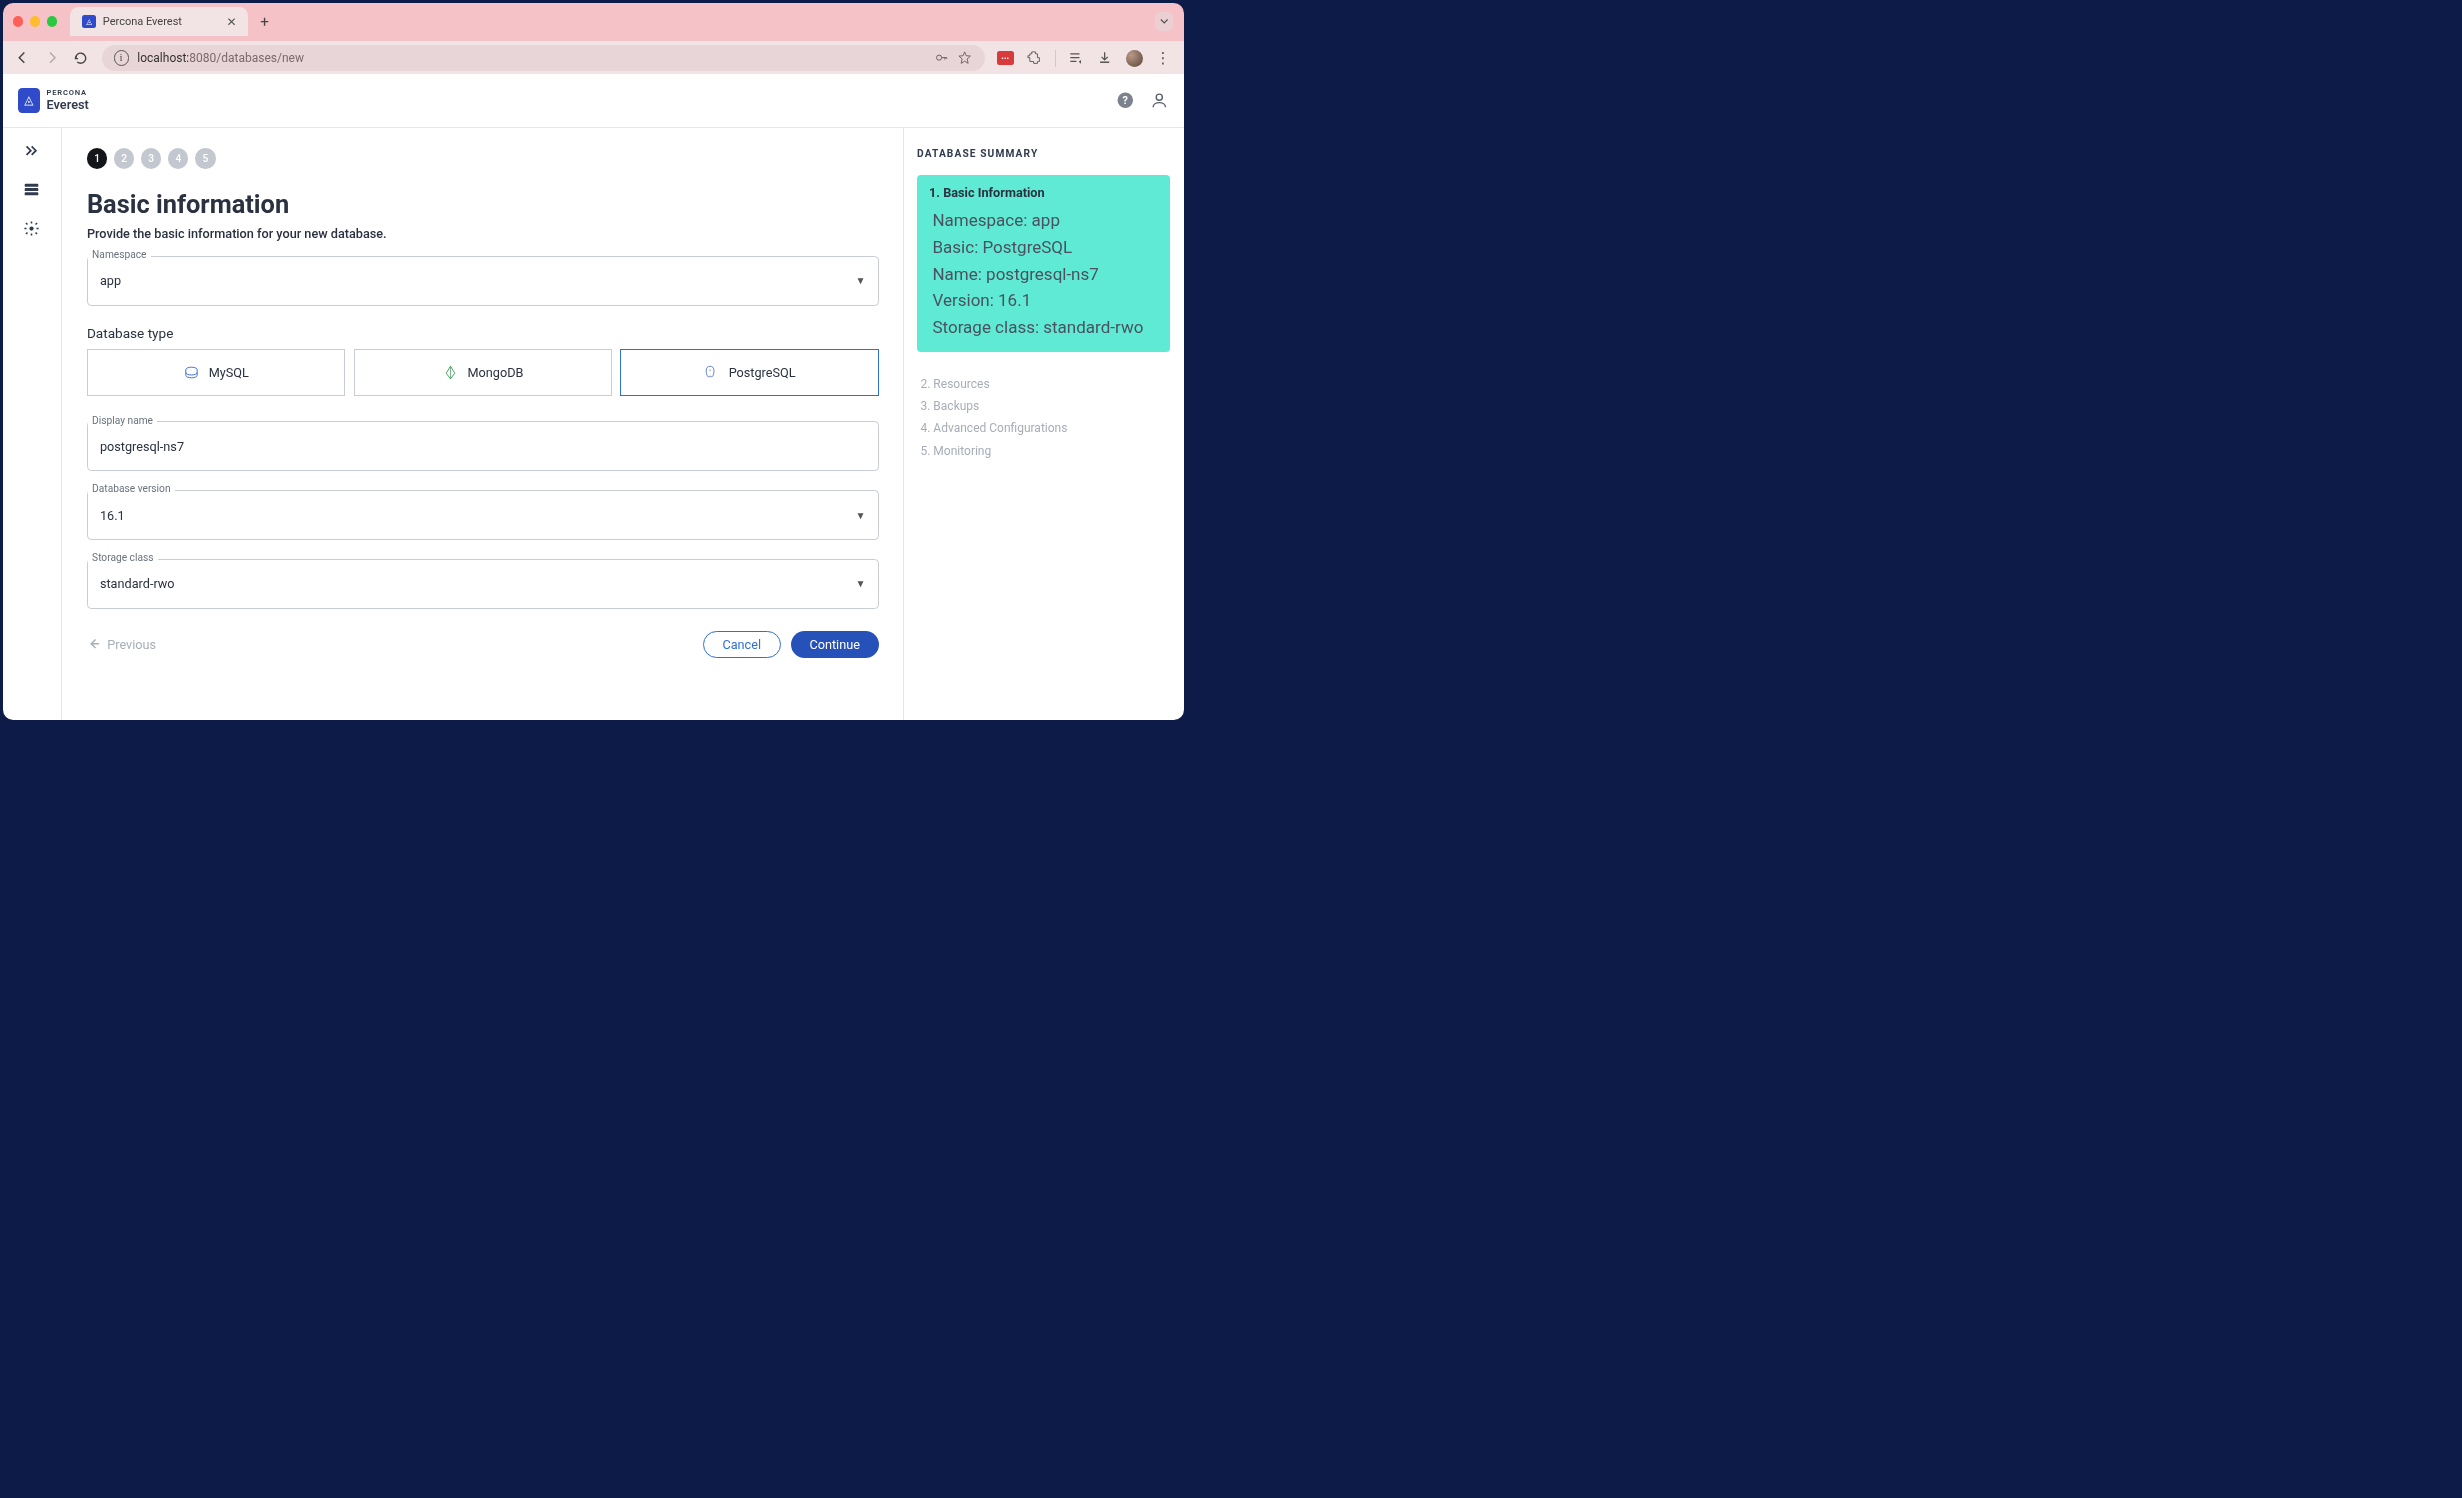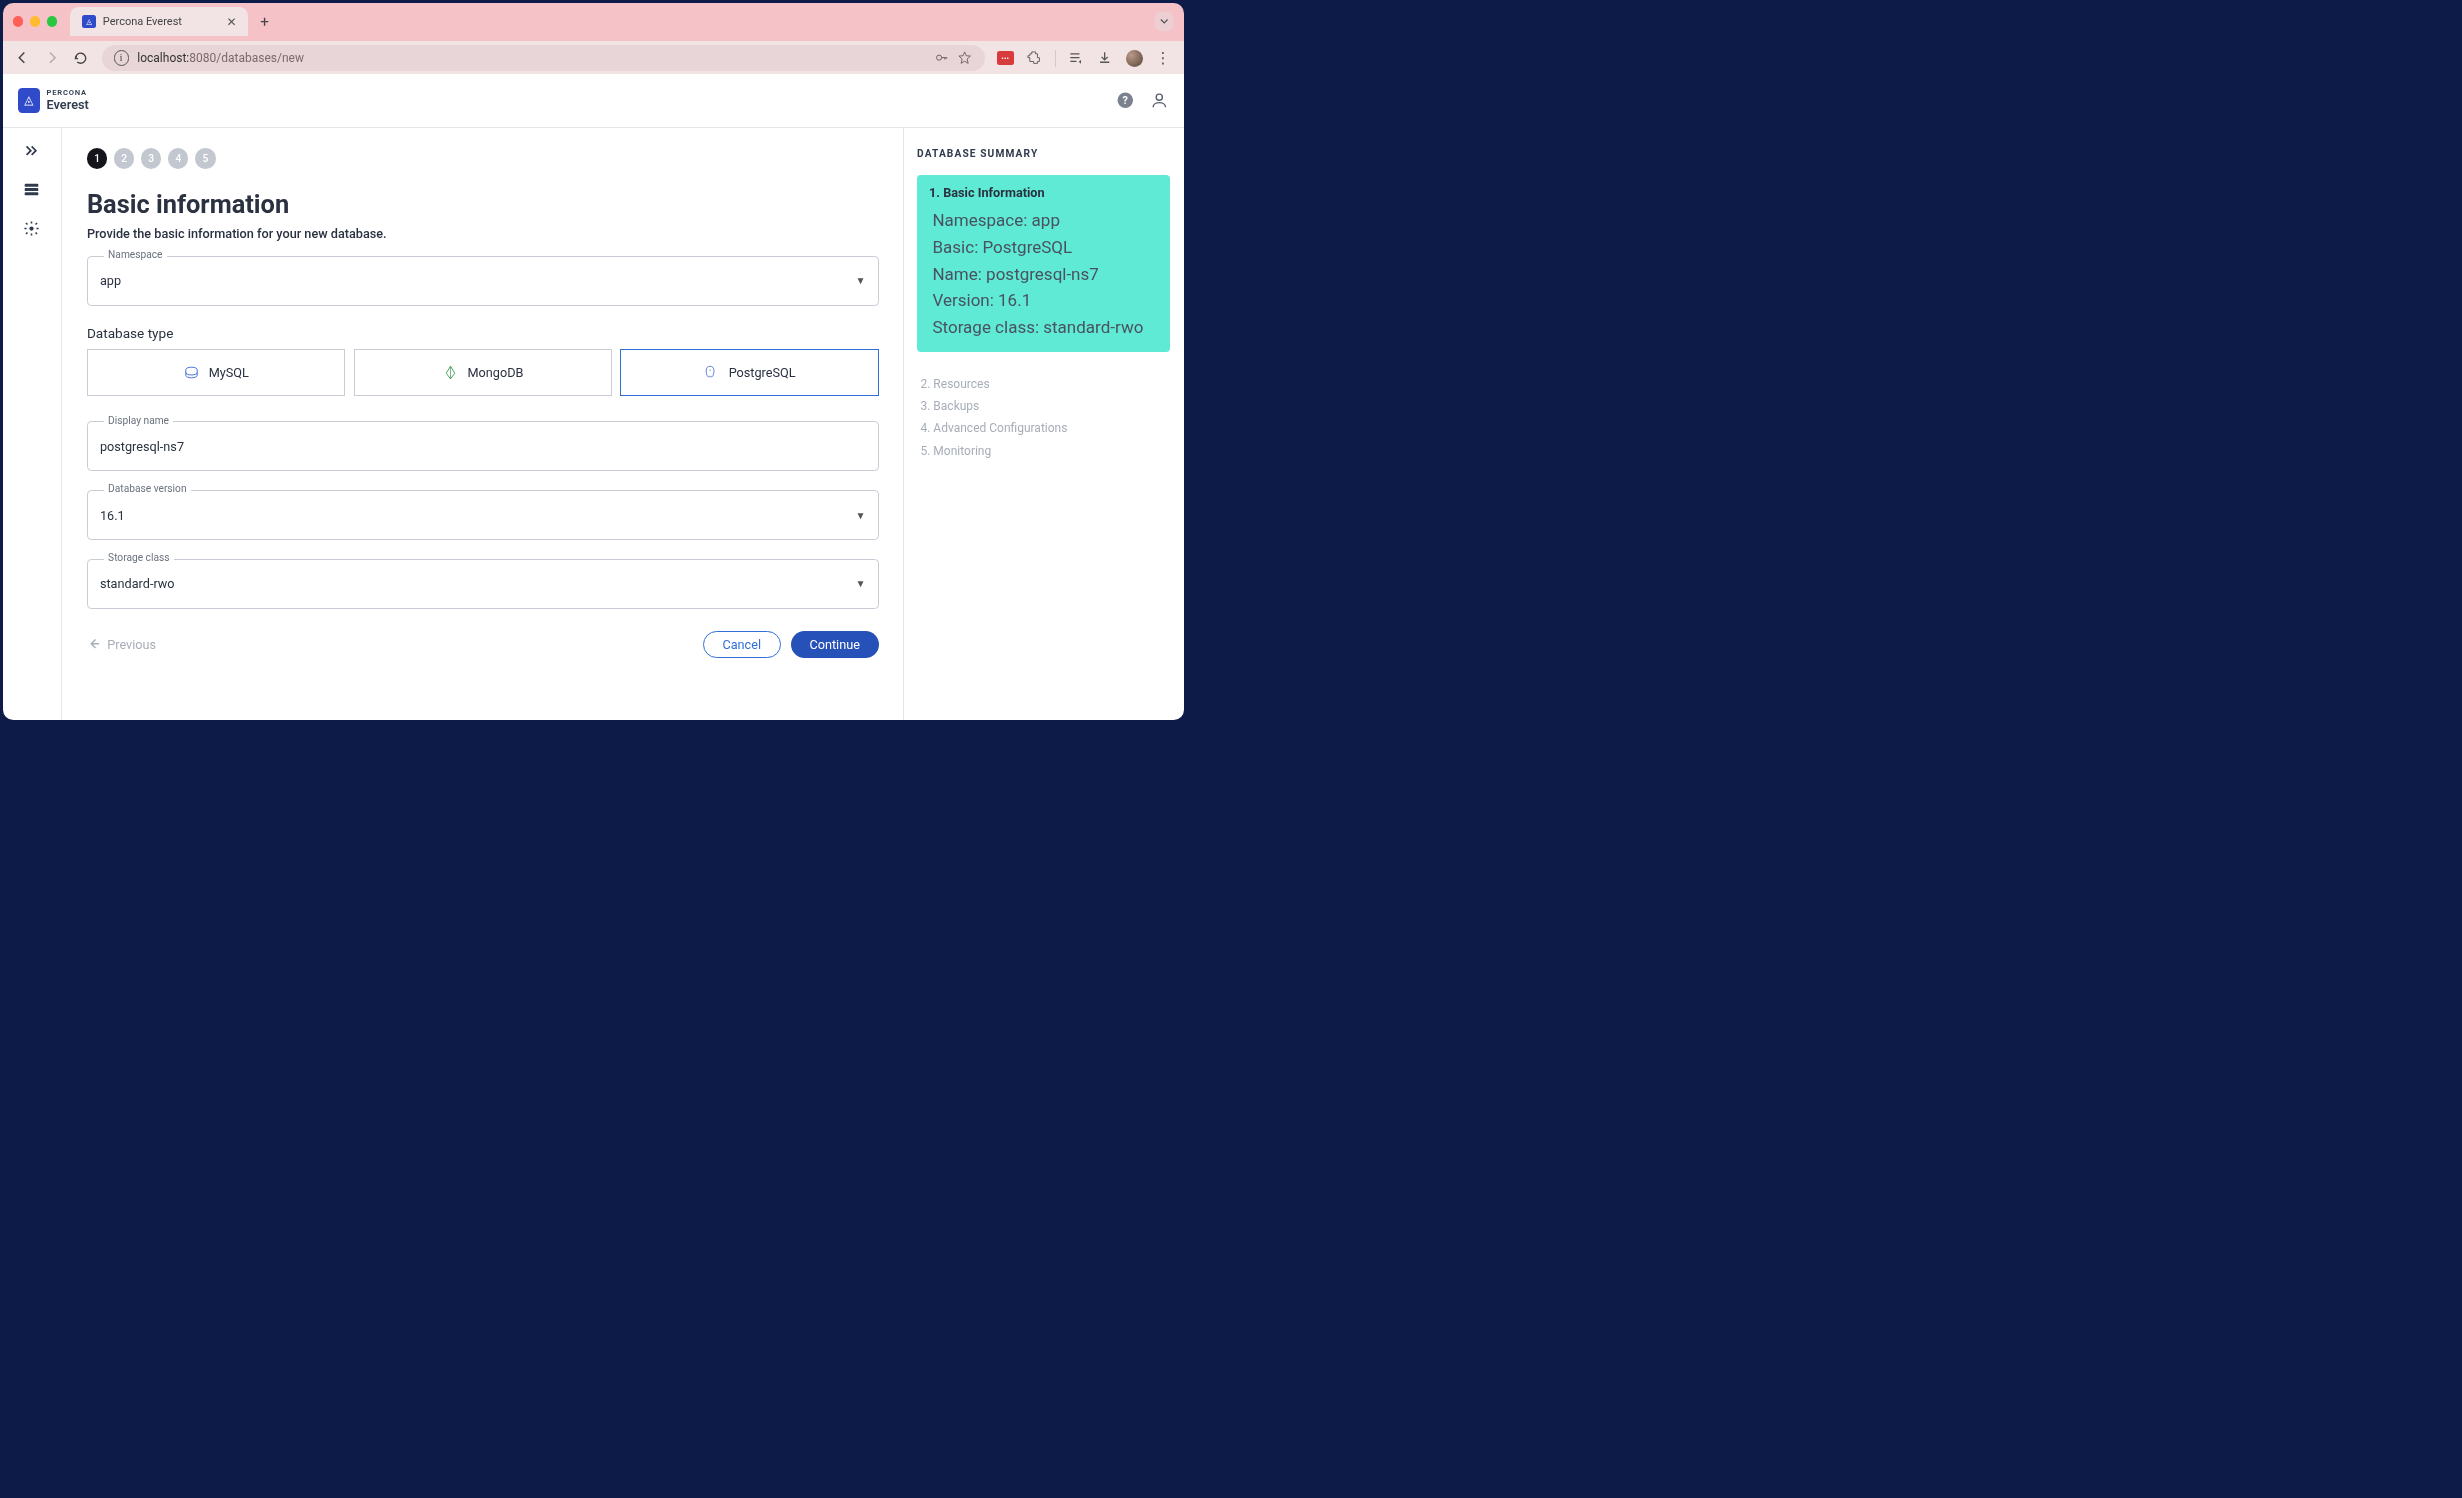--- a/index.html
+++ b/index.html
@@ -49,21 +49,21 @@
   
   .stepper { display:flex; gap:6.8px; margin-bottom:20.3px; }
   .step-dot { width:20.3px;height:20.3px;border-radius:50%;background:#c3c8d0;color:#fff;font-size:10.2px;display:flex;align-items:center;justify-content:center;font-weight:500; }
   .step-dot.active { background:#14151a; }
 
   .page-title { font-size:25.4px; font-weight:700; color:#2a3140; margin-bottom:6.8px; }
   .page-sub { font-size:12.7px; color:#2a3140; font-weight:500; margin-bottom:15.3px; }
 
   
   .field { position:relative; margin-bottom:18.6px; }
-  .field-label { position:absolute; top:-6.8px; left:17px; background:#fff; padding:0 4.2px; font-size:10.2px; color:#6a727e; }
+  .field-label { position:absolute; top:-6.8px; left:1px; background:#fff; padding:0 4.2px; font-size:10.2px; color:#6a727e; }
   .field-box { border:0.8px solid #c8ccd4; border-radius:4.2px; height:50px; display:flex; align-items:center; padding:0 12px; font-size:12.7px; color:#2a3140; justify-content:space-between; }
   .field-box input { border:none; outline:none; font-size:12.7px; color:#2a3140; width:100%; background:transparent; }
   .caret { font-size:10.2px; color:#555; }
 
   .section-label { font-size:13.6px; font-weight:400; color:#2a3140; margin:5.1px 0 8.5px; }
   .db-types { display:flex; gap:8.5px; margin-bottom:25.4px; }
   .db-card { flex:1; border:0.8px solid #c8ccd4; border-radius:0; height:47px; display:flex; align-items:center; justify-content:center; gap:8.5px; font-size:12.7px; color:#2a3140; cursor:pointer; }
   .db-card.selected { border:1.3px solid #2f6fd8; }
   .db-icon { width:17px;height:17px;display:flex;align-items:center;justify-content:center; }
 

